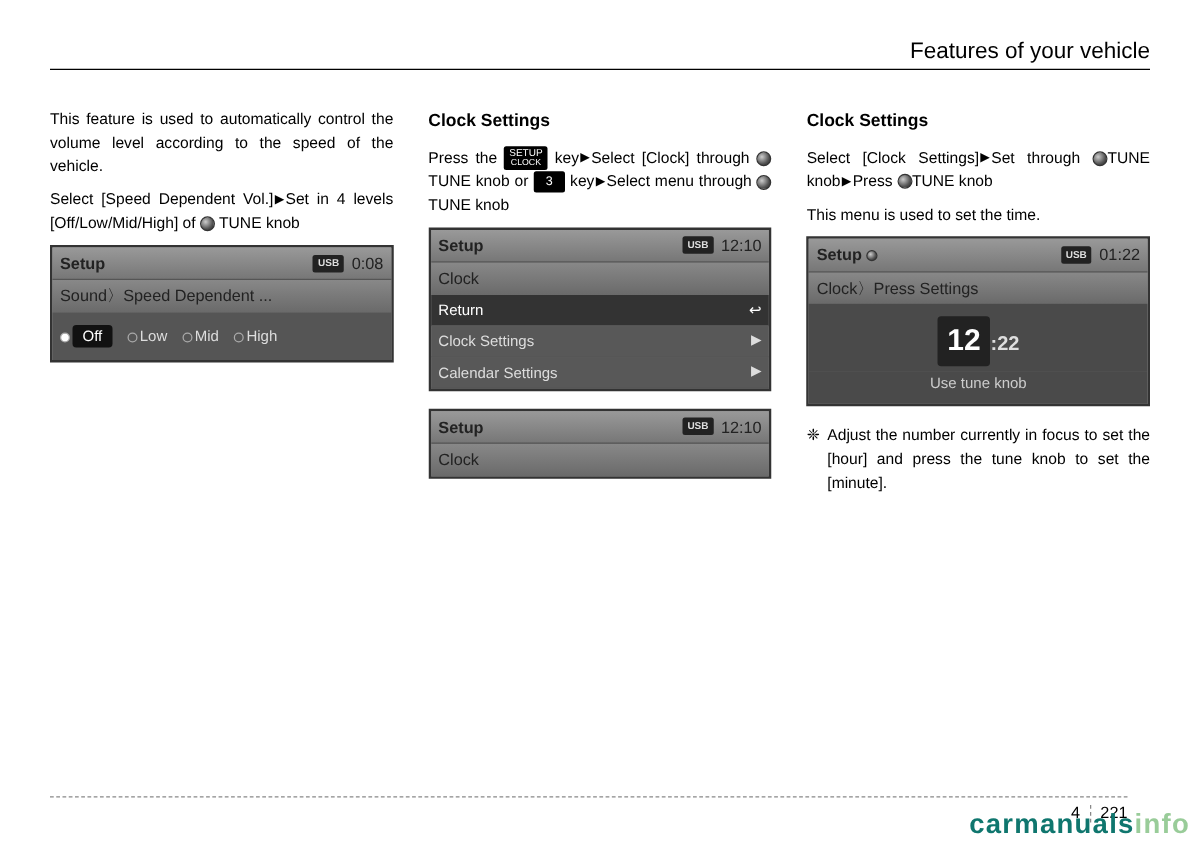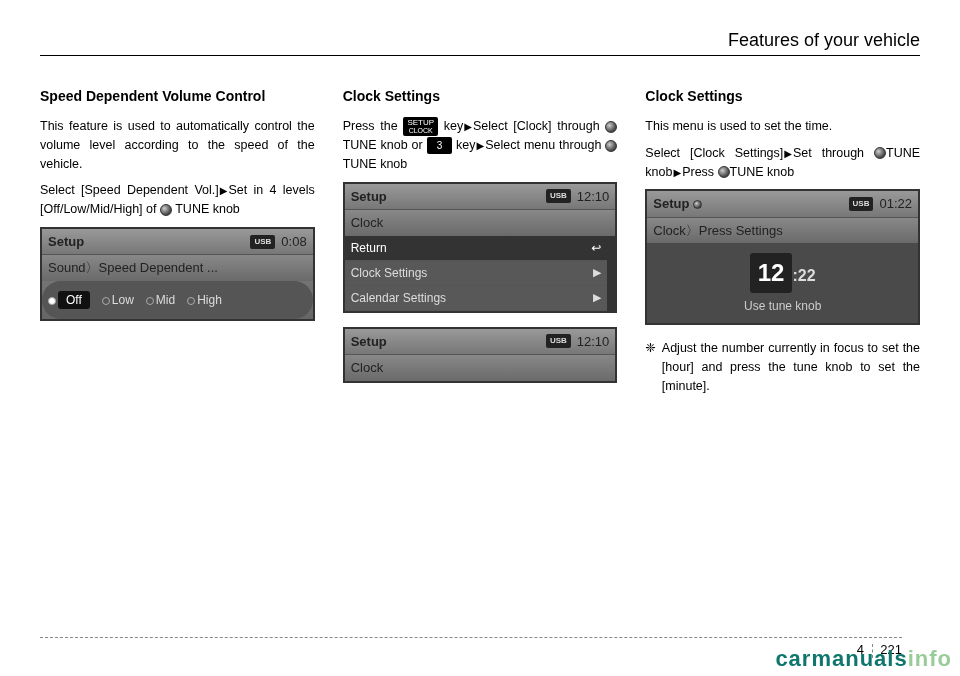--- a/index.html
+++ b/index.html
@@ -140,21 +140,20 @@
       font-size: 12px;
     }
     .options-row {
       display: flex;
       gap: 12px;
       align-items: center;
       padding: 10px 6px;
       background: #555;
       font-size: 12px;
       color: #ddd;
-      border-radius: 19px;
     }
     .opt-selected {
       background: #111;
       color: #fff;
       padding: 2px 8px;
       border-radius: 3px;
     }
     .radio-dot {
       display: inline-block;
       width: 8px;
@@ -192,20 +191,21 @@
       color: #ccc;
       padding-bottom: 8px;
       background: #4a4a4a;
     }
     .scrollbar {
       width: 8px;
       background: #333;
     }
     .menu-container {
       display: flex;
+      flex-direction: column;
     }
     .menu-list {
       flex: 1;
     }
     .screen-tall .menu-container { min-height: 70px; }
     .note-item {
       display: flex;
       gap: 6px;
       text-align: justify;
     }
@@ -248,21 +248,20 @@
 <body>
 
 <div class="page">
   <div class="header-area">
     <span class="header-title">Features of your vehicle</span>
   </div>
 
   <div class="columns">
 
     <div class="col">
-      <div class="section-heading">Speed Dependent Volume Control</div>
       <div class="para">This feature is used to automatically control the volume level according to the speed of the vehicle.</div>
       <div class="para">
         <span>Select [Speed Dependent Vol.]</span><span class="arrow">▶</span><span>Set in 4 levels [Off/Low/Mid/High] of </span><span class="knob-icon"></span>
         <span>TUNE knob</span>
       </div>
 
       <div class="screen">
         <div class="screen-header">
           <span class="title">Setup</span>
           <span class="right">
@@ -326,24 +325,24 @@
             <span class="usb-badge">USB</span>
             <span>12:10</span>
           </span>
         </div>
         <div class="screen-sub">Clock</div>
       </div>
     </div>
 
     <div class="col">
       <div class="section-heading">Clock Settings</div>
-      <div class="para">This menu is used to set the time.</div>
       <div class="para">
         <span>Select [Clock Settings]</span><span class="arrow">▶</span><span>Set through </span><span class="knob-icon"></span><span>TUNE knob</span><span class="arrow">▶</span><span>Press </span><span class="knob-icon"></span><span>TUNE knob</span>
       </div>
+      <div class="para">This menu is used to set the time.</div>
 
       <div class="screen">
         <div class="screen-header">
           <span class="title"><span>Setup</span> <span class="knob-icon" style="width:9px;height:9px;"></span></span>
           <span class="right">
             <span class="usb-badge">USB</span>
             <span>01:22</span>
           </span>
         </div>
         <div class="screen-sub">Clock〉Press Settings</div>

